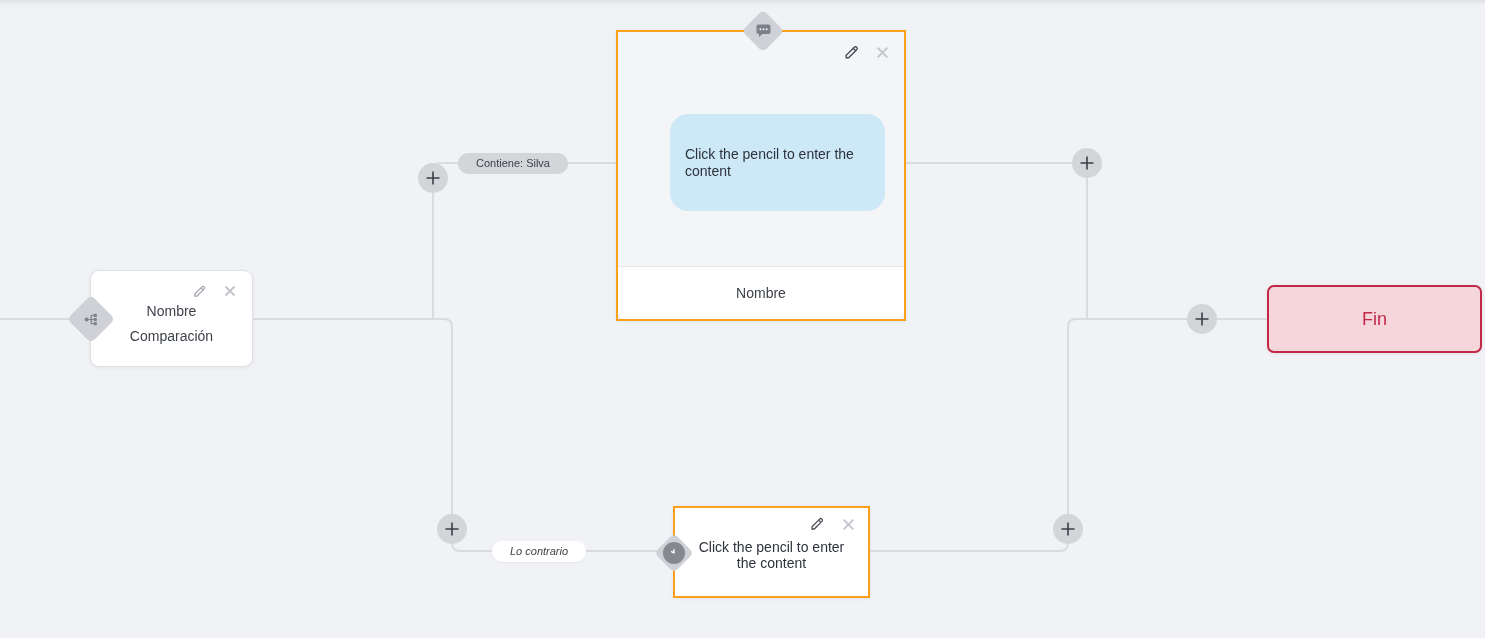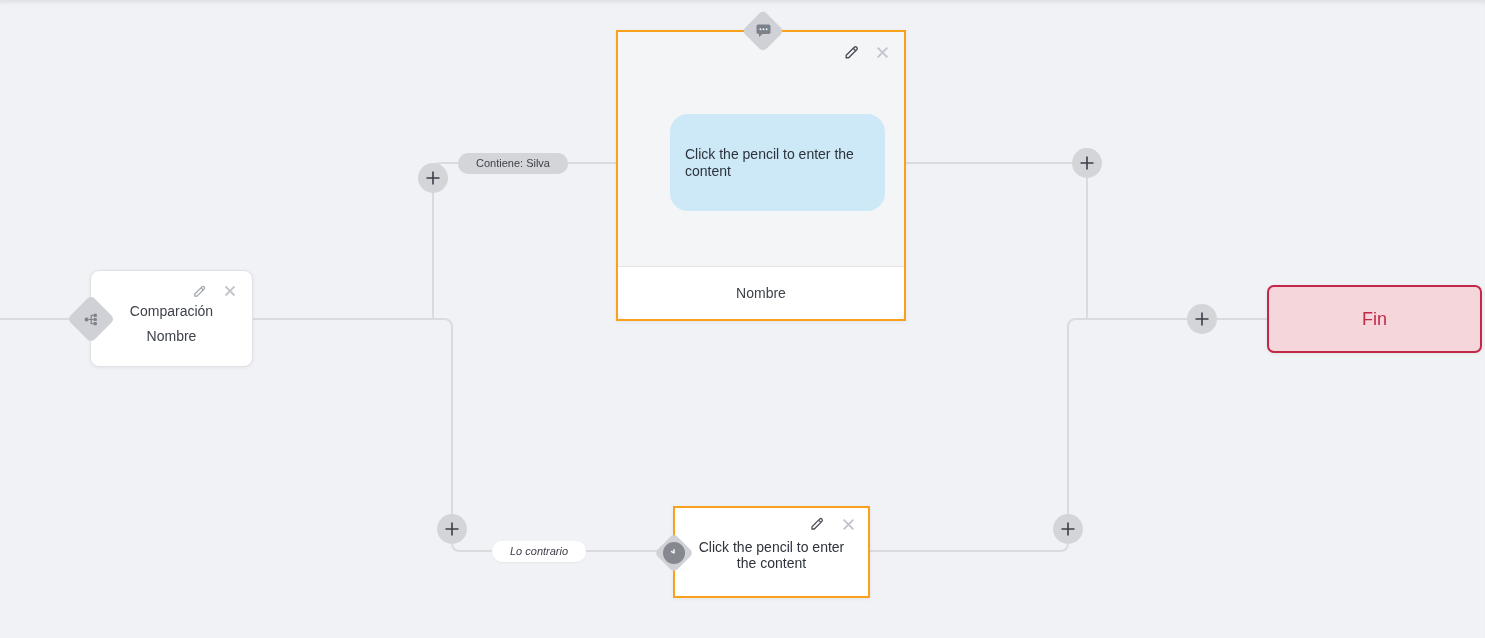--- a/index.html
+++ b/index.html
@@ -135,22 +135,22 @@
             <path d="M9.6 4.1 L11.9 6.4" stroke="currentColor" stroke-width="1.3"></path>
           </svg>
       </span>
       <span class="icon-btn x-gray">
         <svg width="14" height="14" viewBox="0 0 14 14">
             <path d="M2.5 2.5 L11.5 11.5 M11.5 2.5 L2.5 11.5" stroke="currentColor" stroke-width="1.8"></path>
           </svg>
       </span>
     </div>
     <div class="comparison-text">
+      <div>Nombre</div>
       <div>Comparación</div>
-      <div>Nombre</div>
     </div>
     <div class="diamond">
       <div class="diamond-inner">
         <svg width="15" height="13" viewBox="0 0 15 13">
           <circle cx="2.6" cy="6.5" r="2" fill="#7c818a"></circle>
           <path d="M4.6 6.5 H7.2 M7.2 2.3 V10.7 M7.2 2.3 H9.4 M7.2 6.5 H9.4 M7.2 10.7 H9.4" stroke="#7c818a" stroke-width="1.2" fill="none"></path>
           <rect x="9.6" y="0.8" width="3.2" height="3.2" rx="0.6" fill="#7c818a"></rect>
           <rect x="9.6" y="4.9" width="3.2" height="3.2" rx="0.6" fill="#7c818a"></rect>
           <rect x="9.6" y="9.1" width="3.2" height="3.2" rx="0.6" fill="#7c818a"></rect>
         </svg>

